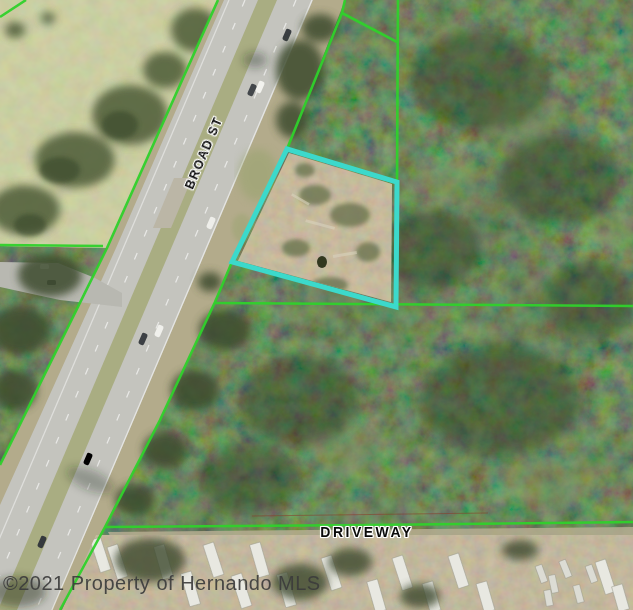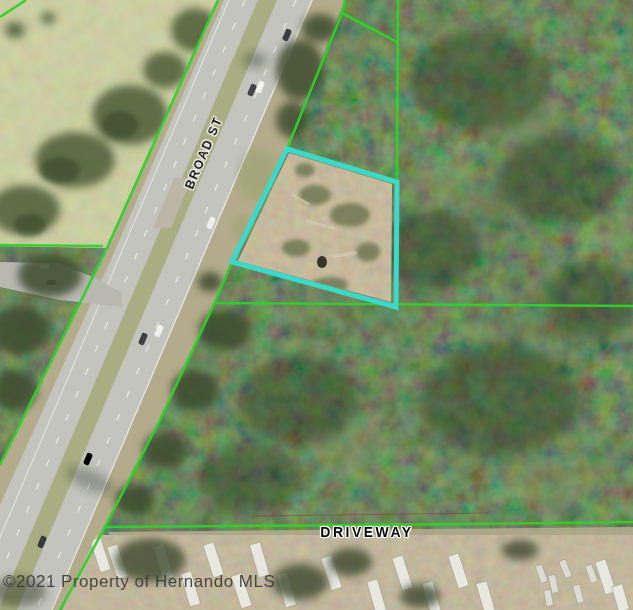--- a/index.html
+++ b/index.html
@@ -18,21 +18,21 @@
   }
   .broad-st{
     left:204px;top:153px;font-size:12.5px;letter-spacing:1.5px;
     transform:translate(-50%,-50%) rotate(-67deg);
   }
   .driveway{
     left:367px;top:532px;font-size:14px;letter-spacing:2.5px;
     transform:translate(-50%,-50%);
   }
   .watermark{
-    position:absolute;left:3px;top:572px;font-size:17px;color:#3c3c3c;
+    position:absolute;left:3px;top:572px;font-size:20px;color:#3c3c3c;
     letter-spacing:.5px;opacity:.92;
   }
 </style>
 </head>
 <body>
 
 <div class="stage">
 <svg width="633" height="610" viewBox="0 0 633 610">
   <defs>
     <filter id="fForest" x="0%" y="0%" width="100%" height="100%">

